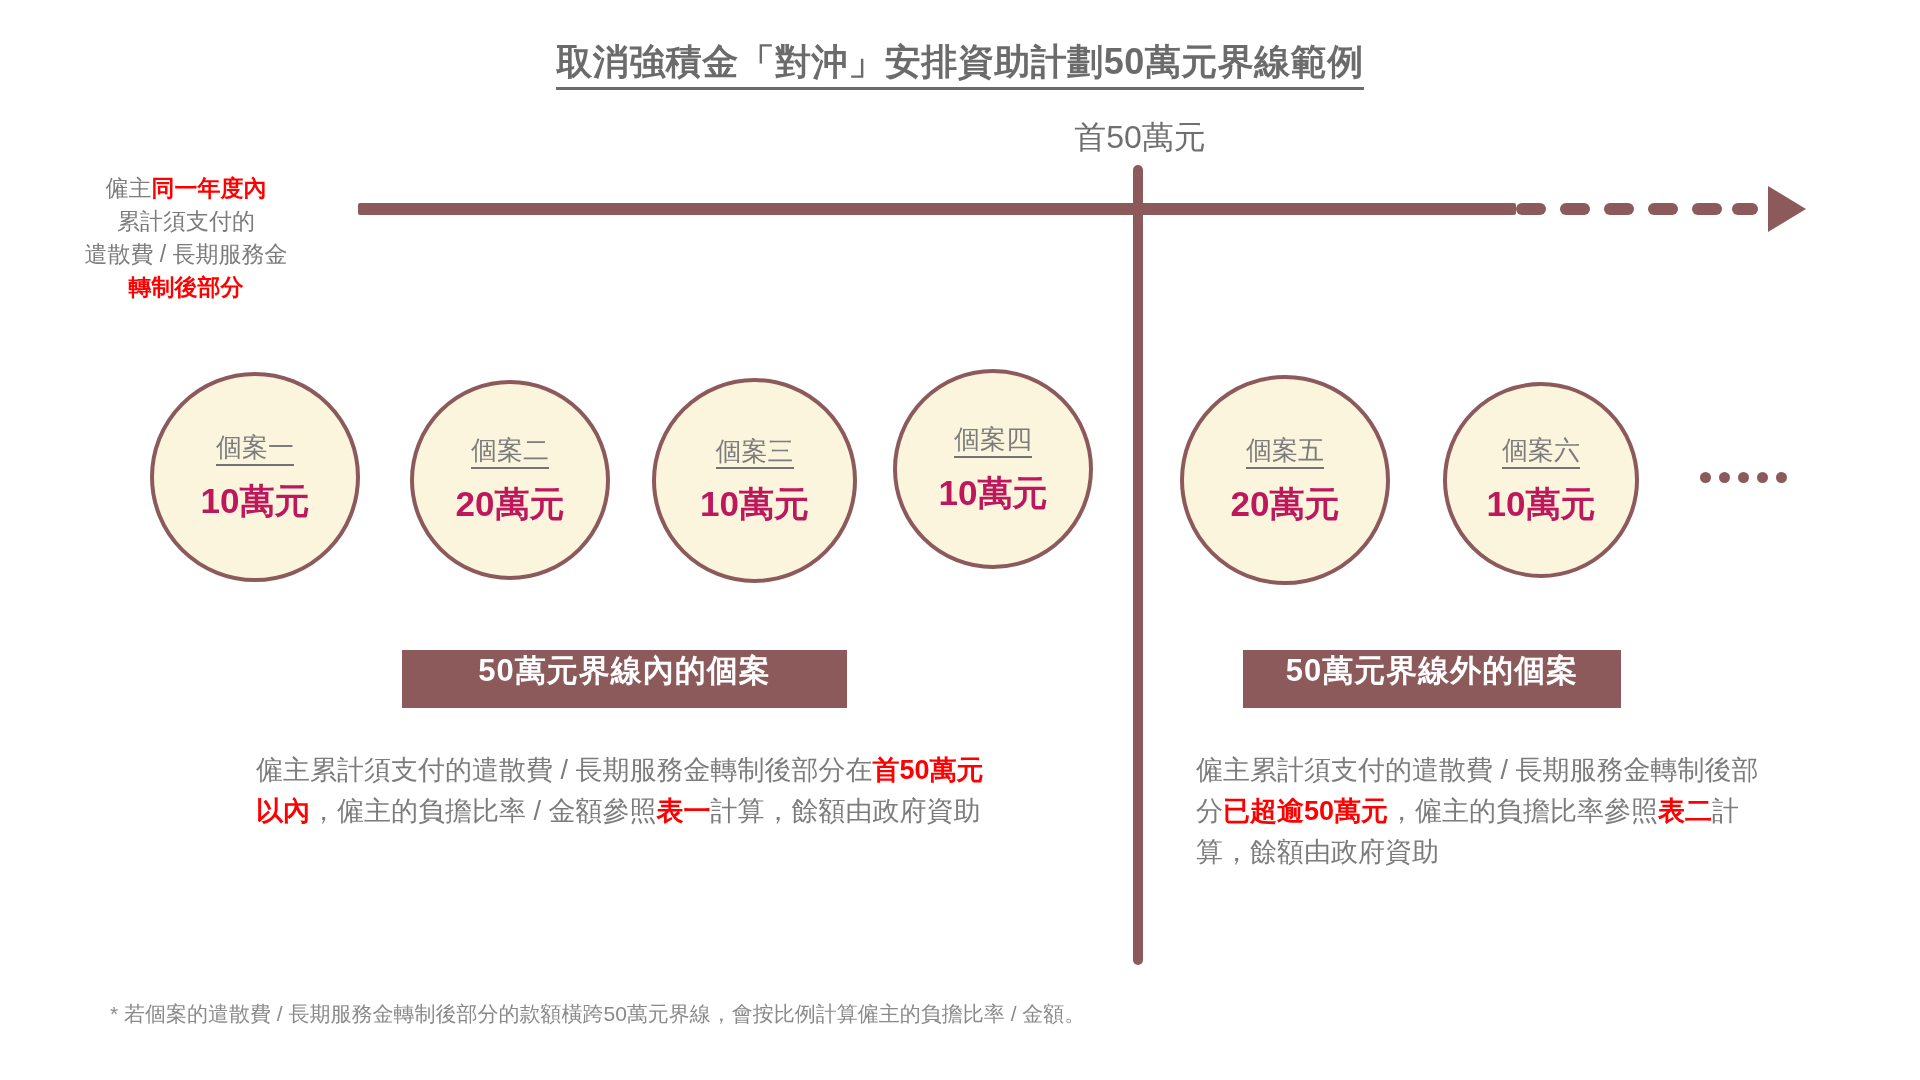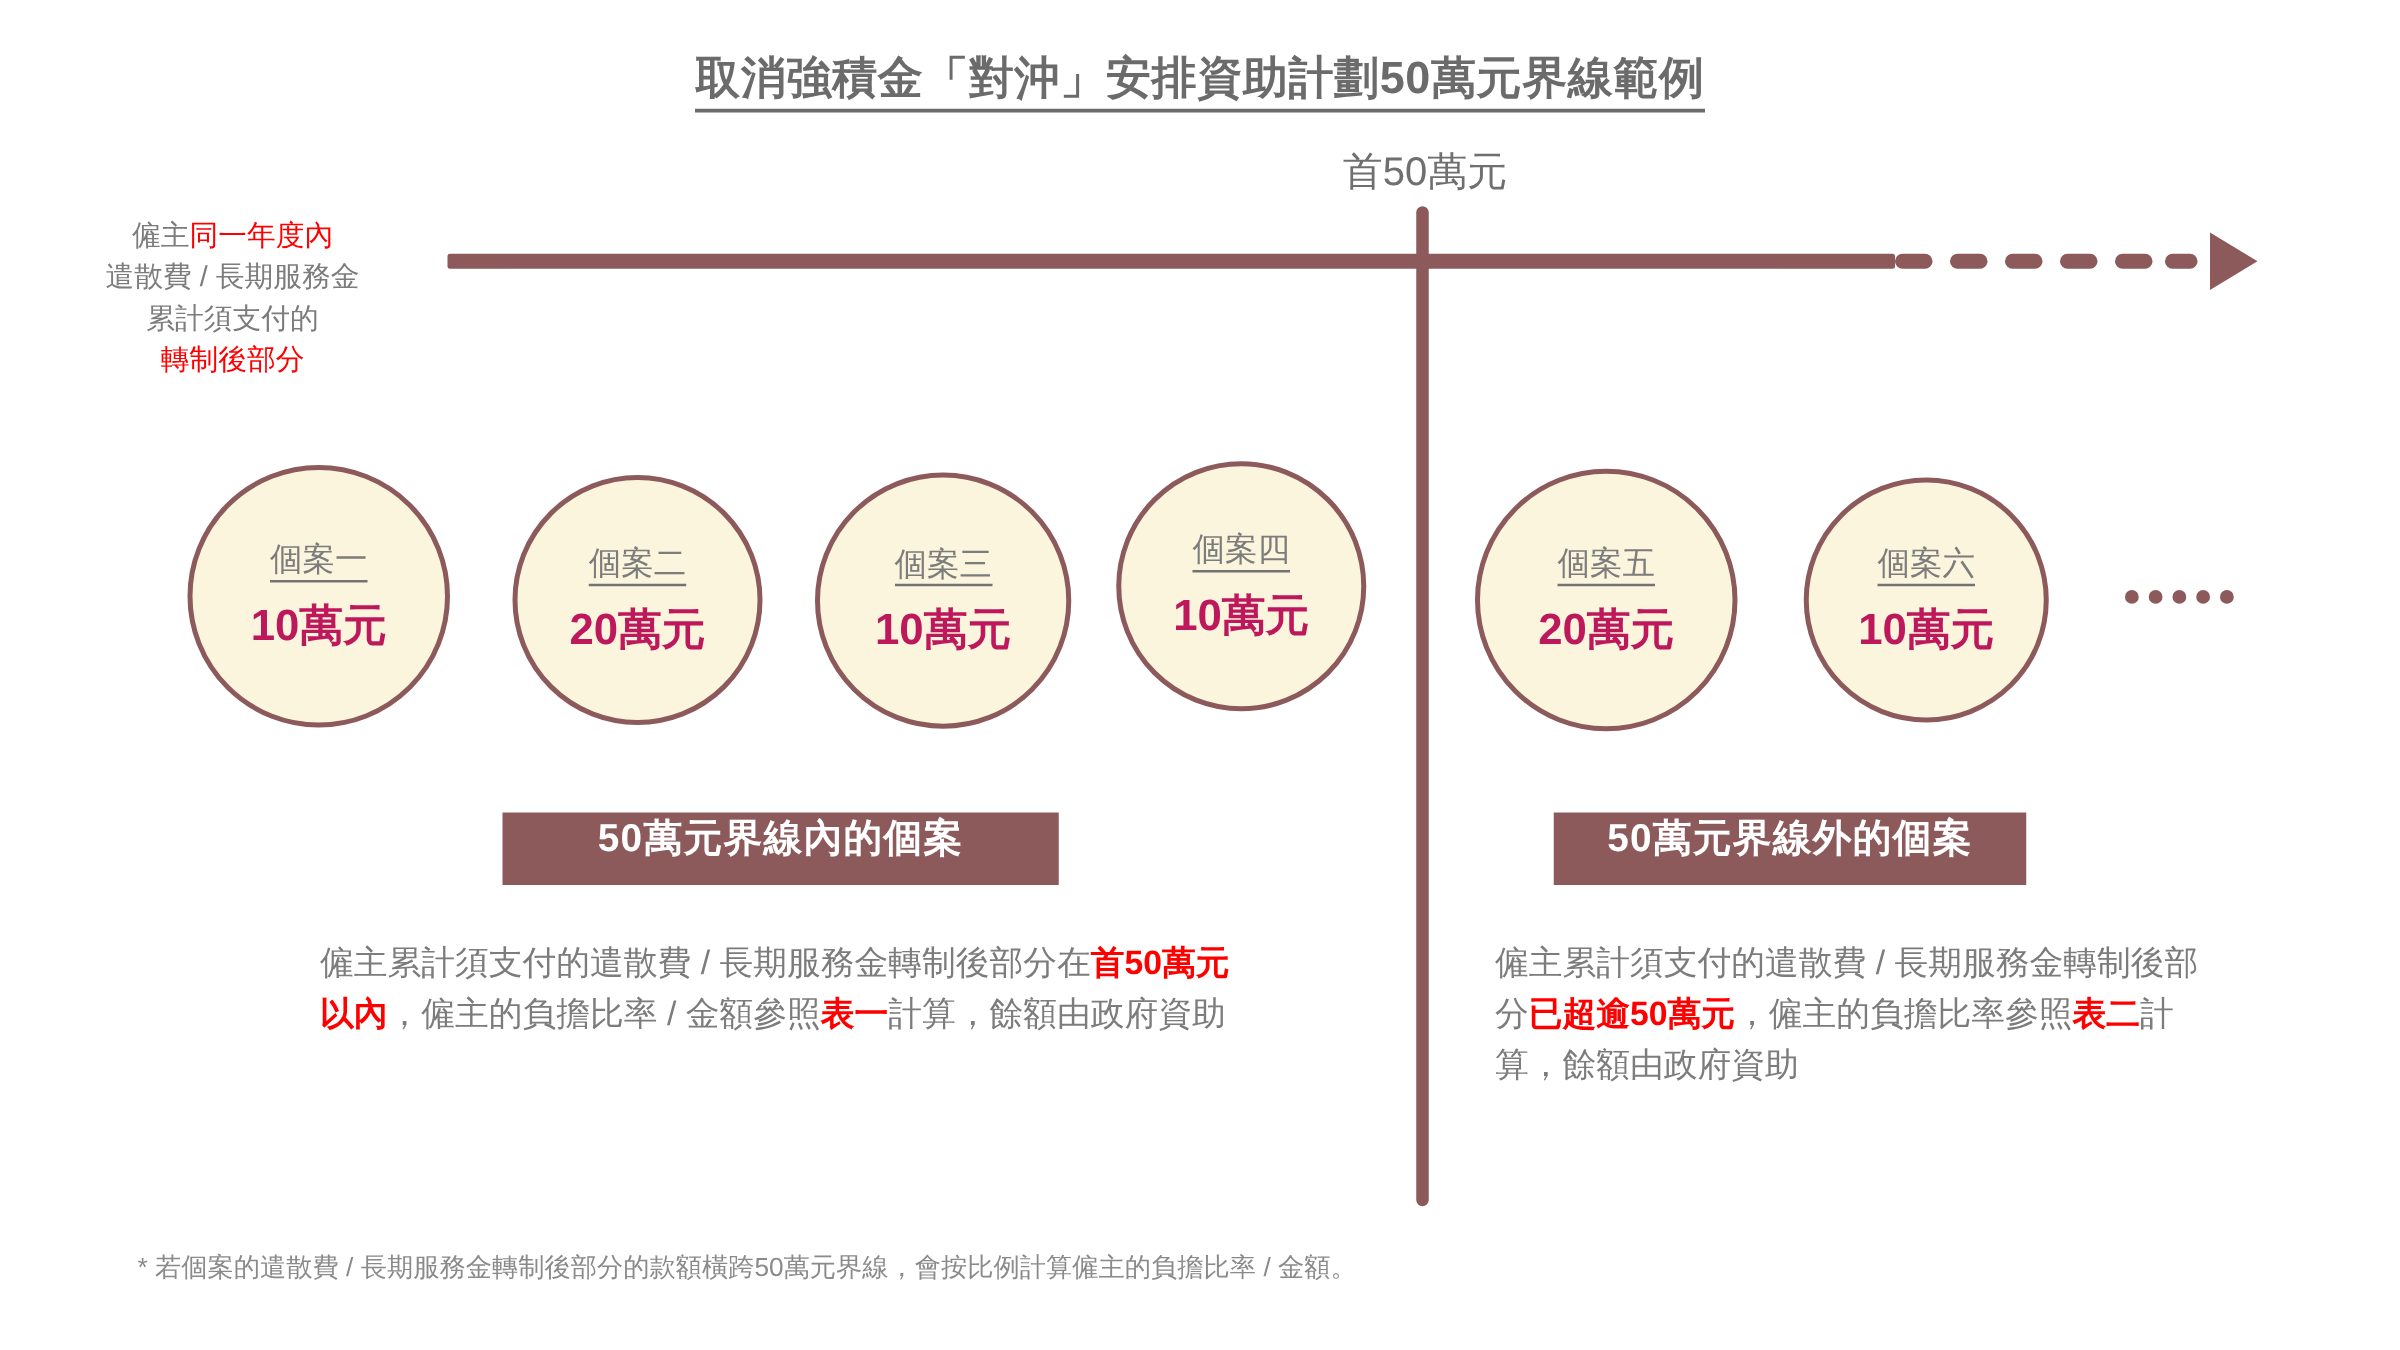--- a/index.html
+++ b/index.html
@@ -105,21 +105,21 @@
     left: 28px;
     top: 172px;
     width: 316px;
     text-align: center;
     font-size: 23px;
     line-height: 33px;
     color: #7c7c7c;
   }
   .axis-caption .hl {
     color: #ff0000;
-    font-weight: normal;
+    font-weight: bold;
   }
 
   
   .circle {
     position: absolute;
     border: 4px solid #8d5a5c;
     background: #fcf5dd;
     border-radius: 50%;
     box-sizing: border-box;
     display: flex;
@@ -220,22 +220,22 @@
     <i style="left:132px"></i>
     <i style="left:176px"></i>
     <i style="left:216px;width:26px"></i>
   </div>
   <div class="axis-arrow"></div>
 
   <div class="axis-caption">
     <div>
       <span>僱主</span><span class="hl">同一年度內</span>
     </div>
+    <div>累計須支付的</div>
     <div>遣散費 / 長期服務金</div>
-    <div>累計須支付的</div>
     <div class="hl">轉制後部分</div>
   </div>
 
   <div class="circle" style="left:150px; top:372px; width:210px; height:210px;">
     <div class="case-name">個案一</div>
     <div class="case-amount">10萬元</div>
   </div>
 
   <div class="circle" style="left:410px; top:380px; width:200px; height:200px;">
     <div class="case-name">個案二</div>

